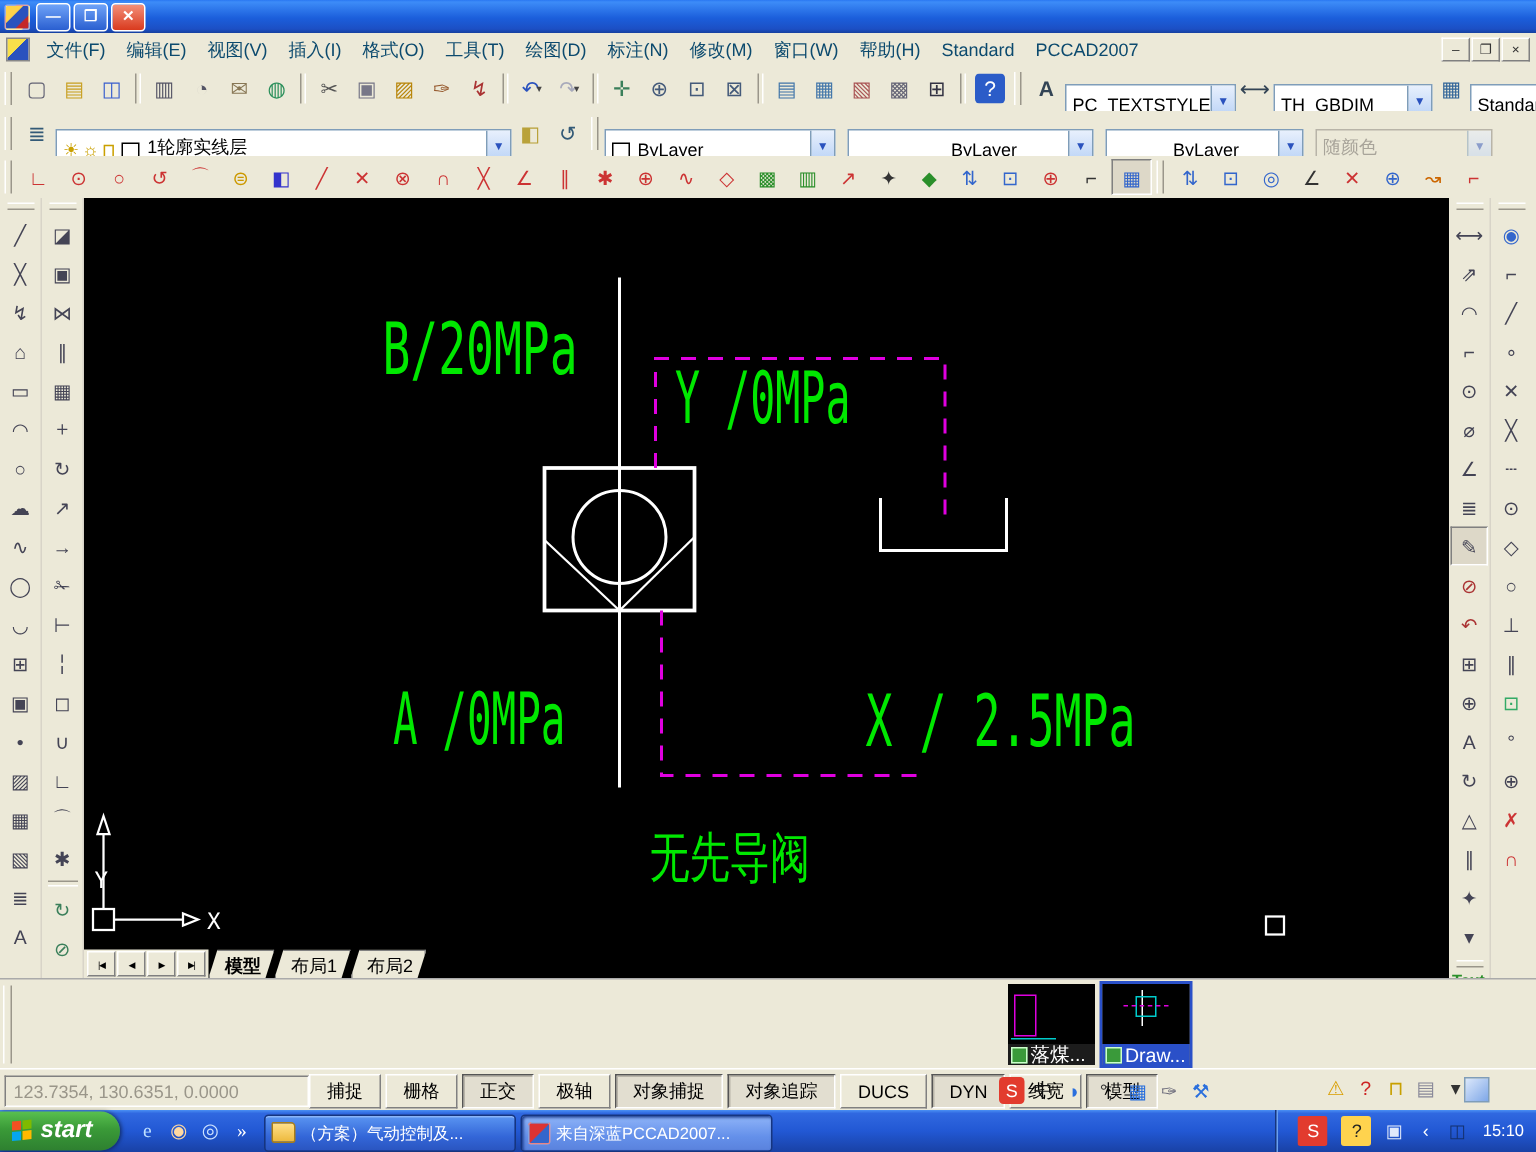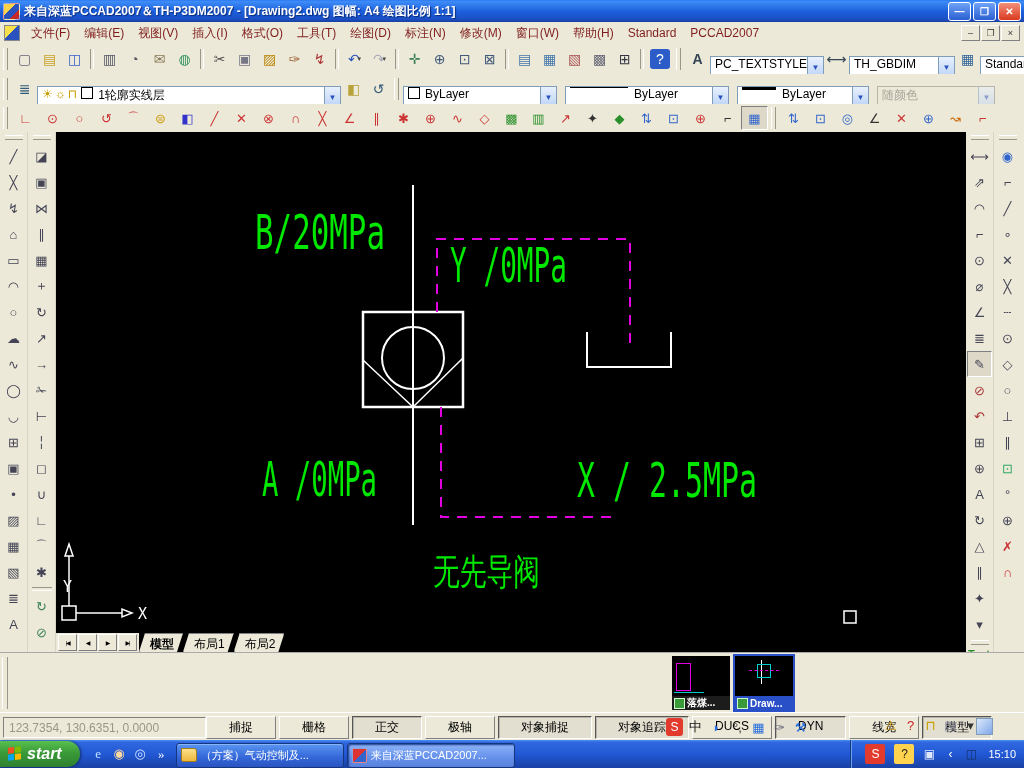--- a/index.html
+++ b/index.html
@@ -9,38 +9,38 @@
   .titlebar{position:absolute;left:0;top:0;width:1024px;height:22px;background:linear-gradient(180deg,#2a77f2 0%,#3d8cf8 6%,#1b5edb 55%,#1c4fc4 88%,#16409f 100%);display:flex;align-items:center;color:#fff;}
   .titlebar .appicon{width:15px;height:15px;margin:0 4px 0 3px;border-radius:2px;background:linear-gradient(135deg,#ffd24a 0 38%,#2a52be 38% 70%,#c42828 70% 100%);border:1px solid #fff8;}
   .titlebar .ttext{font-weight:bold;font-size:12px;text-shadow:1px 1px 1px #0a2a7a;white-space:nowrap;overflow:hidden;flex:1;}
   .winbtns{display:flex;gap:2px;margin-right:3px;}
   .wbtn{width:21px;height:17px;border-radius:3px;border:1px solid #fff;display:flex;align-items:center;justify-content:center;color:#fff;font-size:10px;font-weight:bold;background:linear-gradient(180deg,#6fa3f8,#2a5fd0);}
   .wbtn.close{background:linear-gradient(180deg,#f3907a,#d93a1e);}
   
   .menubar{position:absolute;left:0;top:22px;width:1024px;height:22px;background:#ece9d8;display:flex;align-items:center;border-bottom:1px solid #d8d4c8;}
   .mdiicon{width:14px;height:14px;margin:0 4px;background:linear-gradient(135deg,#f8e04a 0 45%,#2a52be 45% 100%);border:1px solid #888;}
   .menu-items{display:flex;height:100%;align-items:center;}
-  .menu-items .tbtn{padding:20px 7px;color:#7f1d1d;background:none;border:none;cursor:default;}
+  .menu-items .tbtn{padding:20px 7px;color:#0c4a6e;background:none;border:none;cursor:default;}
   .mdi-btns{margin-left:auto;display:flex;gap:1px;margin-right:4px;}
   .mbtn{width:17px;height:14px;border:1px solid;border-color:#fff #808080 #808080 #fff;background:#ece9d8;font-size:9px;display:flex;align-items:center;justify-content:center;color:#333;}
   
   .trow{position:absolute;left:0;width:1024px;background:#ece9d8;display:flex;align-items:center;}
   #row1{top:44px;height:30px;}
   #row2{top:74px;height:30px;}
   #row3{top:104px;height:28px;}
   .grip{width:3px;height:22px;border-left:1px solid #fff;border-right:1px solid #9a968a;margin:0 4px 0 3px;flex:none;}
   .strip{display:flex;align-items:center;height:100%;}
   .strip .tbtn{width:23px;height:23px;display:flex;align-items:center;justify-content:center;font-size:14px;flex:none;border:1px solid transparent;}
   .strip .tbtn.badge{border-radius:3px;width:18px;height:18px;margin:0 3px;font-weight:bold;}
   .strip .tbtn.pressed{border-color:#808080 #fff #fff #808080;background:#ddd8c8;}
   .strip .sep{width:2px;height:20px;border-left:1px solid #9a968a;border-right:1px solid #fff;margin:0 3px;flex:none;}
   .strip .dd{font-size:7px;color:#444;margin-left:-2px;}
   #row3 .tbtn{width:25px;height:22px;font-size:13px;}
   
-  .combo{display:flex;align-items:flex-start;height:20px;background:#fff;border:1px solid #7f9db9;font-size:12px;padding-left:4px;flex:none;overflow:hidden;margin-top:16px;}
+  .combo{display:flex;align-items:flex-end;height:20px;background:#fff;border:1px solid #7f9db9;font-size:12px;padding-left:4px;flex:none;overflow:hidden;margin-top:16px;}
   .combo .dd{margin-left:auto;width:15px;height:100%;background:linear-gradient(180deg,#e8f0fd,#bcd4f6);border-left:1px solid #7f9db9;color:#2a52be;display:flex;align-items:center;justify-content:center;font-size:8px;flex:none;}
   .combo.disabled{background:#ece9d8;color:#a8a49a;border-color:#b8b4a8;}
   .swatch{width:10px;height:10px;background:#fff;border:1px solid #000;margin-right:5px;flex:none;}
   .ltline{width:58px;border-top:1px solid #000;margin-right:6px;flex:none;}
   .lwline{width:34px;border-top:3px solid #000;margin-right:6px;flex:none;}
   .layer-mini{display:flex;align-items:center;gap:2px;font-size:12px;color:#caa000;margin-right:4px;}
   
   #main{position:absolute;left:0;top:132px;width:1024px;height:520px;display:flex;}
   .vdock{background:#ece9d8;display:flex;flex:none;}
   .vcol{width:27px;display:flex;flex-direction:column;align-items:center;border-right:1px solid #d8d4c8;}
@@ -66,34 +66,34 @@
   .cmdline{padding:4px 5px 2px 4px;white-space:nowrap;overflow:hidden;height:20px;border-bottom:1px solid #c8c8c8;}
   .cmdprompt{padding:5px 4px;white-space:nowrap;}
   .cmdscroll{position:absolute;right:3px;bottom:3px;display:flex;align-items:center;}
   .sbtn{width:17px;height:16px;background:linear-gradient(180deg,#e8f0fd,#bcd4f6);border:1px solid #7f9db9;color:#2a52be;font-size:8px;display:flex;align-items:center;justify-content:center;}
   .sthumb{width:22px;height:16px;background:linear-gradient(180deg,#dce8fb,#aecbf5);border:1px solid #7f9db9;margin-left:2px;}
   .sgap{width:14px;}
   
   .thumbs{position:absolute;left:672px;top:3px;display:flex;gap:5px;}
   .thumb{width:58px;height:54px;background:#000;position:relative;}
   .thumb .img{position:absolute;left:0;top:0;right:0;bottom:14px;background:#000;overflow:hidden;}
-  .thumb .lbl{position:absolute;left:0;right:0;bottom:0;height:14px;background:#1c1c1c;color:#fff;font-size:10px;display:flex;align-items:center;padding:0 2px;gap:2px;white-space:nowrap;overflow:hidden;font-weight:bold;}
+  .thumb .lbl{position:absolute;left:0;right:0;bottom:0;height:14px;background:#1c1c1c;color:#fff;font-size:13px;display:flex;align-items:center;padding:0 2px;gap:2px;white-space:nowrap;overflow:hidden;}
   .thumb.selected{outline:2px solid #2a50c8;}
   .thumb.selected .lbl{background:#2a50c8;}
   .doc-ic{width:9px;height:9px;background:#3a9a3a;border:1px solid #cfc;flex:none;}
   .mini-rect{position:absolute;left:4px;top:7px;width:13px;height:26px;border:1px solid #e000e0;}
   .mini-line{position:absolute;left:2px;bottom:3px;width:30px;border-top:1px solid #00cccc;}
   .mini-draw1{position:absolute;left:22px;top:8px;width:12px;height:12px;border:1px solid #00cccc;}
   .mini-draw2{position:absolute;left:26px;top:4px;height:24px;border-left:1px solid #fff;}
   .mini-draw3{position:absolute;left:14px;top:14px;width:30px;border-top:1px dashed #e000e0;}
   
   #status{position:absolute;left:0;top:712px;width:1024px;height:28px;background:#ece9d8;border-top:1px solid #fff;}
   .coords{position:absolute;left:3px;top:4px;width:196px;height:19px;border:1px solid;border-color:#808080 #fff #fff #808080;color:#9a968a;display:flex;align-items:center;padding-left:5px;font-size:12px;}
   .toggles{position:absolute;left:206px;top:3px;display:flex;gap:3px;}
-  .toggles .tbtn{padding:2px 22px;height:17px;border:1px solid;border-color:#fff #808080 #808080 #fff;background:#ece9d8;font-size:12px;display:flex;}
+  .toggles .tbtn{padding:2px 11px;height:17px;border:1px solid;border-color:#fff #808080 #808080 #fff;background:#ece9d8;font-size:12px;display:flex;align-items:center;}
   .toggles .tbtn.pressed{border-color:#555 #fff #fff #555;background:#e2ded0;box-shadow:inset 1px 1px 0 #b8b4a8;}
   .ime{position:absolute;left:666px;top:3px;display:flex;align-items:center;gap:4px;height:22px;}
   .ime .tbtn{min-width:17px;height:18px;display:flex;align-items:center;justify-content:center;font-size:13px;font-weight:bold;}
   .ime .tbtn.badge{border-radius:3px;font-size:12px;width:17px;}
   .straytr{position:absolute;left:882px;top:4px;display:flex;align-items:center;gap:3px;}
   .straytr .tbtn{width:17px;height:17px;display:flex;align-items:center;justify-content:center;font-size:13px;font-weight:bold;}
   .cleanbtn{position:absolute;right:31px;top:5px;width:15px;height:15px;border:1px solid #7f9db9;background:linear-gradient(135deg,#dce8fb,#7fa8e8);}
   
   #taskbar{position:absolute;left:0;top:740px;width:1024px;height:28px;background:linear-gradient(180deg,#4a90f4 0%,#3068e0 8%,#2258d4 50%,#1941a5 100%);display:flex;align-items:center;}
   .startbtn{height:26px;margin:1px 0;padding:0 18px 0 8px;border-radius:0 13px 13px 0;background:linear-gradient(180deg,#59c04f 0%,#3a9a38 45%,#2e8030 100%);display:flex;align-items:center;gap:5px;color:#fff;font-weight:bold;font-style:italic;font-size:16px;box-shadow:1px 0 3px #0008;flex:none;}
@@ -114,21 +114,20 @@
   .ttray{display:flex;align-items:center;gap:4px;padding:0 8px 0 10px;height:100%;border-left:1px solid #6aa0f0;box-shadow:-1px 0 0 #16357f;flex:none;}
   .ttray .tbtn{width:16px;height:16px;display:flex;align-items:center;justify-content:center;font-size:12px;font-weight:bold;}
   .ttray .tbtn.badge{border-radius:2px;}
   .clock{color:#fff;font-size:11px;margin-left:4px;}
 </style>
 </head>
 <body>
 
 <div class="titlebar">
   <span class="appicon"></span>
-  <span class="ttext">来自深蓝PCCAD2007＆TH-P3DM2007 - [Drawing2.dwg 图幅: A4 绘图比例 1:1]</span>
   <span class="winbtns">
     <span class="wbtn">—</span>
     <span class="wbtn">❐</span>
     <span class="wbtn close">✕</span>
   </span>
 </div>
 
 <div class="menubar">
   <span class="mdiicon"></span>
   <span class="menu-items">

